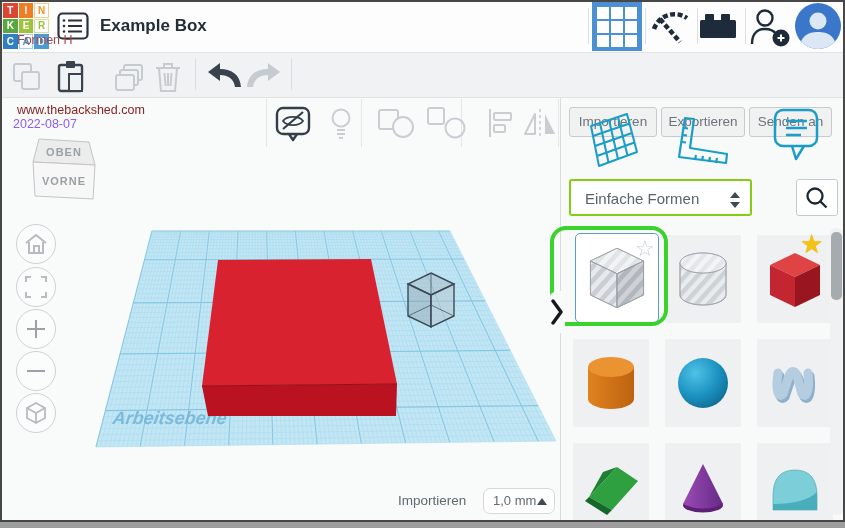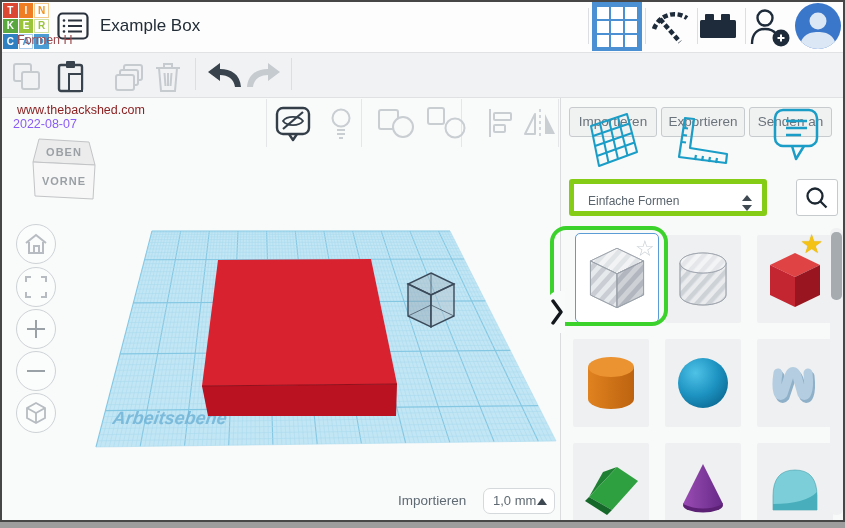--- a/index.html
+++ b/index.html
@@ -16,21 +16,21 @@
   .logo{position:absolute;left:3px;top:3px;width:46px;height:46px;display:grid;
         grid-template-columns:repeat(3,1fr);grid-template-rows:repeat(3,1fr);gap:1px;background:#fff}
   .logo div{display:flex;align-items:center;justify-content:center;font-size:10px;font-weight:bold;color:#fff}
   .lg-t{background:#dc4734}.lg-i{background:#ee7d23}
   .lg-n{background:#fff;color:#f0941f !important;box-shadow:inset 0 0 0 1px #f4c98c}
   .lg-k{background:#5aa73f}.lg-e{background:#9bc43a}
   .lg-r{background:#fff;color:#9bc43a !important;box-shadow:inset 0 0 0 1px #cfe0a0}
   .lg-c{background:#2f80c3}
   .lg-a{background:#fff;color:#4a9ad4 !important;box-shadow:inset 0 0 0 1px #a9cdea}
   .lg-d{background:#4a9ad4}
-  .title{position:absolute;left:100px;top:16px;font-size:17px;font-weight:400;color:#232d37}
+  .title{position:absolute;left:100px;top:16px;font-size:17px;font-weight:700;color:#232d37}
   .hsep{position:absolute;top:8px;width:1px;height:36px;background:#dcdfe1}
   .gridbtn{position:absolute;left:592px;top:2px;width:50px;height:49px;background:#4a90d2;
            display:flex;align-items:center;justify-content:center}
   .gridglyph{display:grid;grid-template-columns:repeat(3,12px);grid-template-rows:repeat(3,12px);gap:2px}
   .gridglyph i{background:#fff}
   .avatar{position:absolute;left:795px;top:3px;width:46px;height:46px;border-radius:50%;
           background:#3a76c9;overflow:hidden}
 
   
   .toolbar{position:absolute;left:0;top:52px;width:845px;height:45px;background:#f1f2f3;
@@ -54,22 +54,22 @@
           color:#5f6a73;line-height:24px;padding-left:9px;z-index:5}
   .snapdd svg{position:absolute;right:7px;top:9px}
 
   
   .panel{position:absolute;left:560px;top:97px;width:285px;height:425px;background:#f8f9f9;
          border-left:1px solid #dadcde}
   .pbtn{position:absolute;top:10px;height:30px;background:#f0f1f1;border:1px solid #c7cbce;
         border-radius:3px;box-sizing:border-box;font-size:13.5px;color:#6b747c;text-align:center;
         line-height:28px;z-index:1}
   .ticon{position:absolute;z-index:2}
-  .catdd{position:absolute;left:8px;top:82px;width:198px;height:37px;background:#fff;
-         border:5px solid #84cc16;border-radius:3px;box-sizing:border-box;font-size:12px;
+  .catdd{position:absolute;left:8px;top:82px;width:183px;height:37px;background:#fff;
+         border:2px solid #84cc16;border-radius:3px;box-sizing:border-box;font-size:15px;
          color:#5a646d;line-height:35px;padding-left:14px}
   .searchbox{position:absolute;left:235px;top:82px;width:42px;height:37px;background:#fff;
              border:1px solid #c6cacd;border-radius:3px;box-sizing:border-box;display:flex;
              align-items:center;justify-content:center}
   .tile{position:absolute;width:76px;height:88px;background:#eff0f1;border-radius:2px;
         display:flex;align-items:center;justify-content:center}
   .tile-sel{position:absolute;left:14px;top:136px;width:84px;height:90px;background:#fff;
             border:1px solid #5b9bd6;border-radius:5px;box-sizing:border-box;display:flex;
             align-items:center;justify-content:center;z-index:2}
   .ring{position:absolute;left:-11px;top:129px;width:118px;height:100px;border:4px solid #3bd32b;

